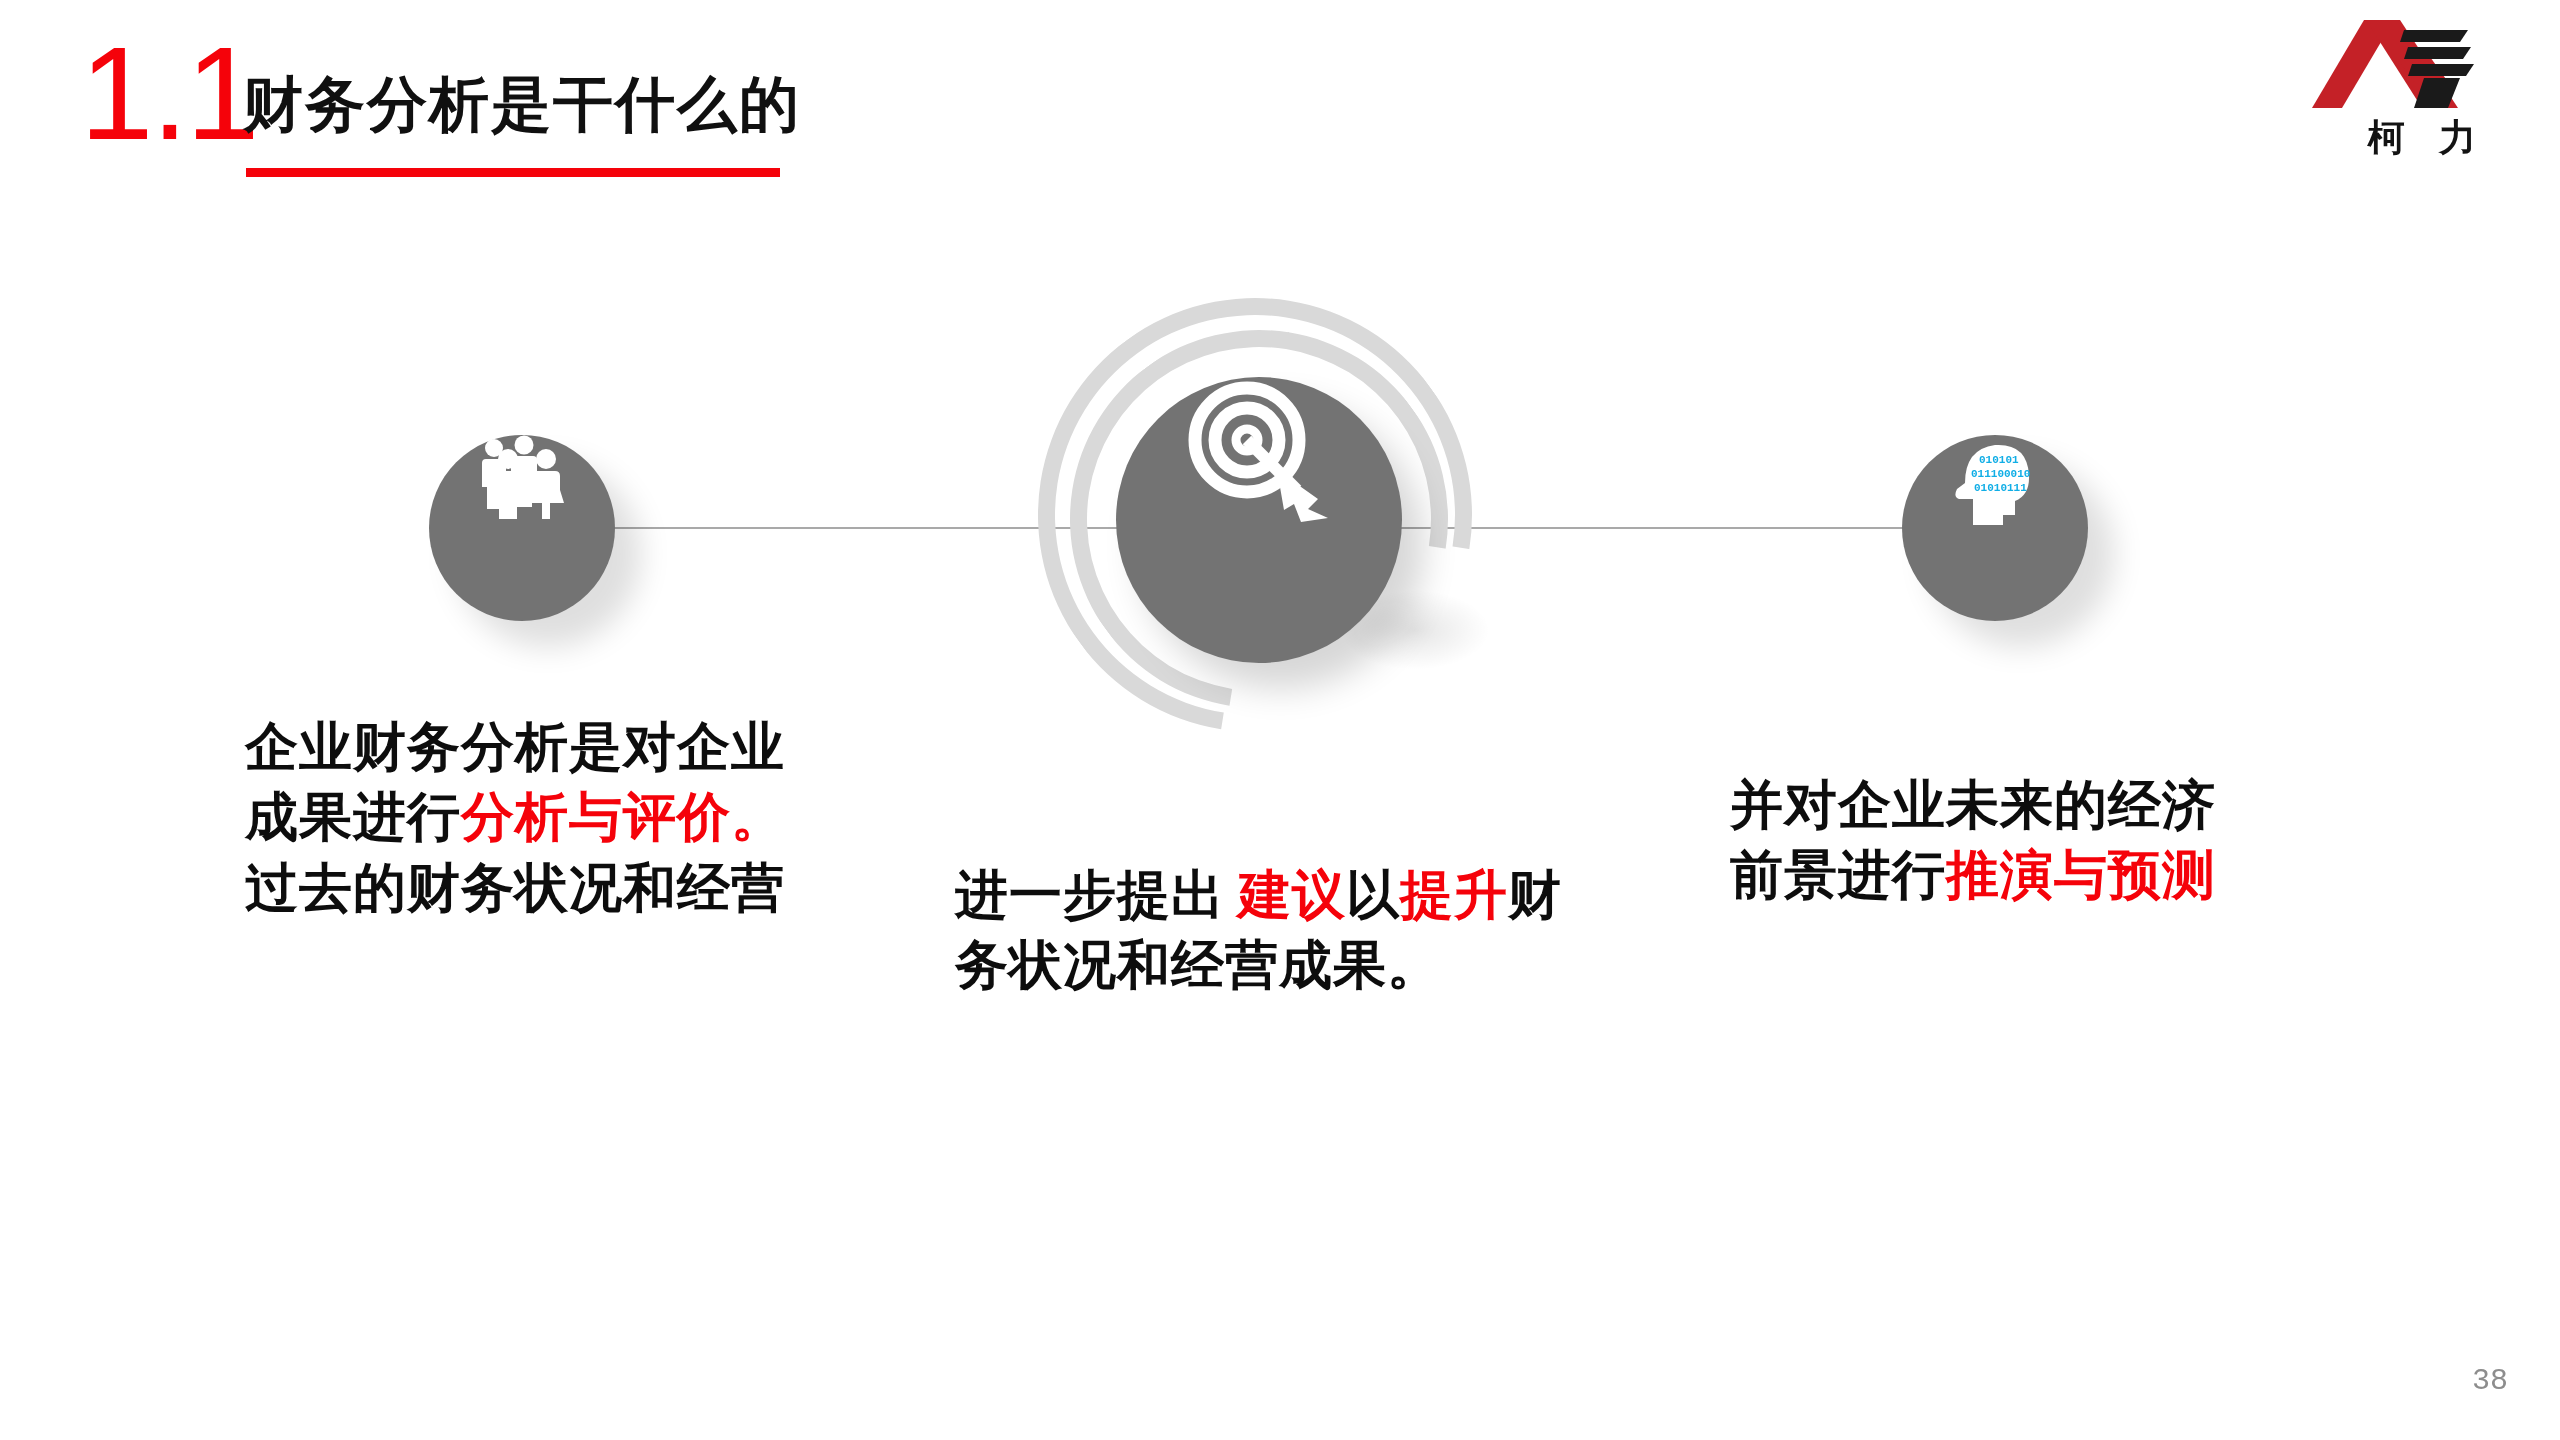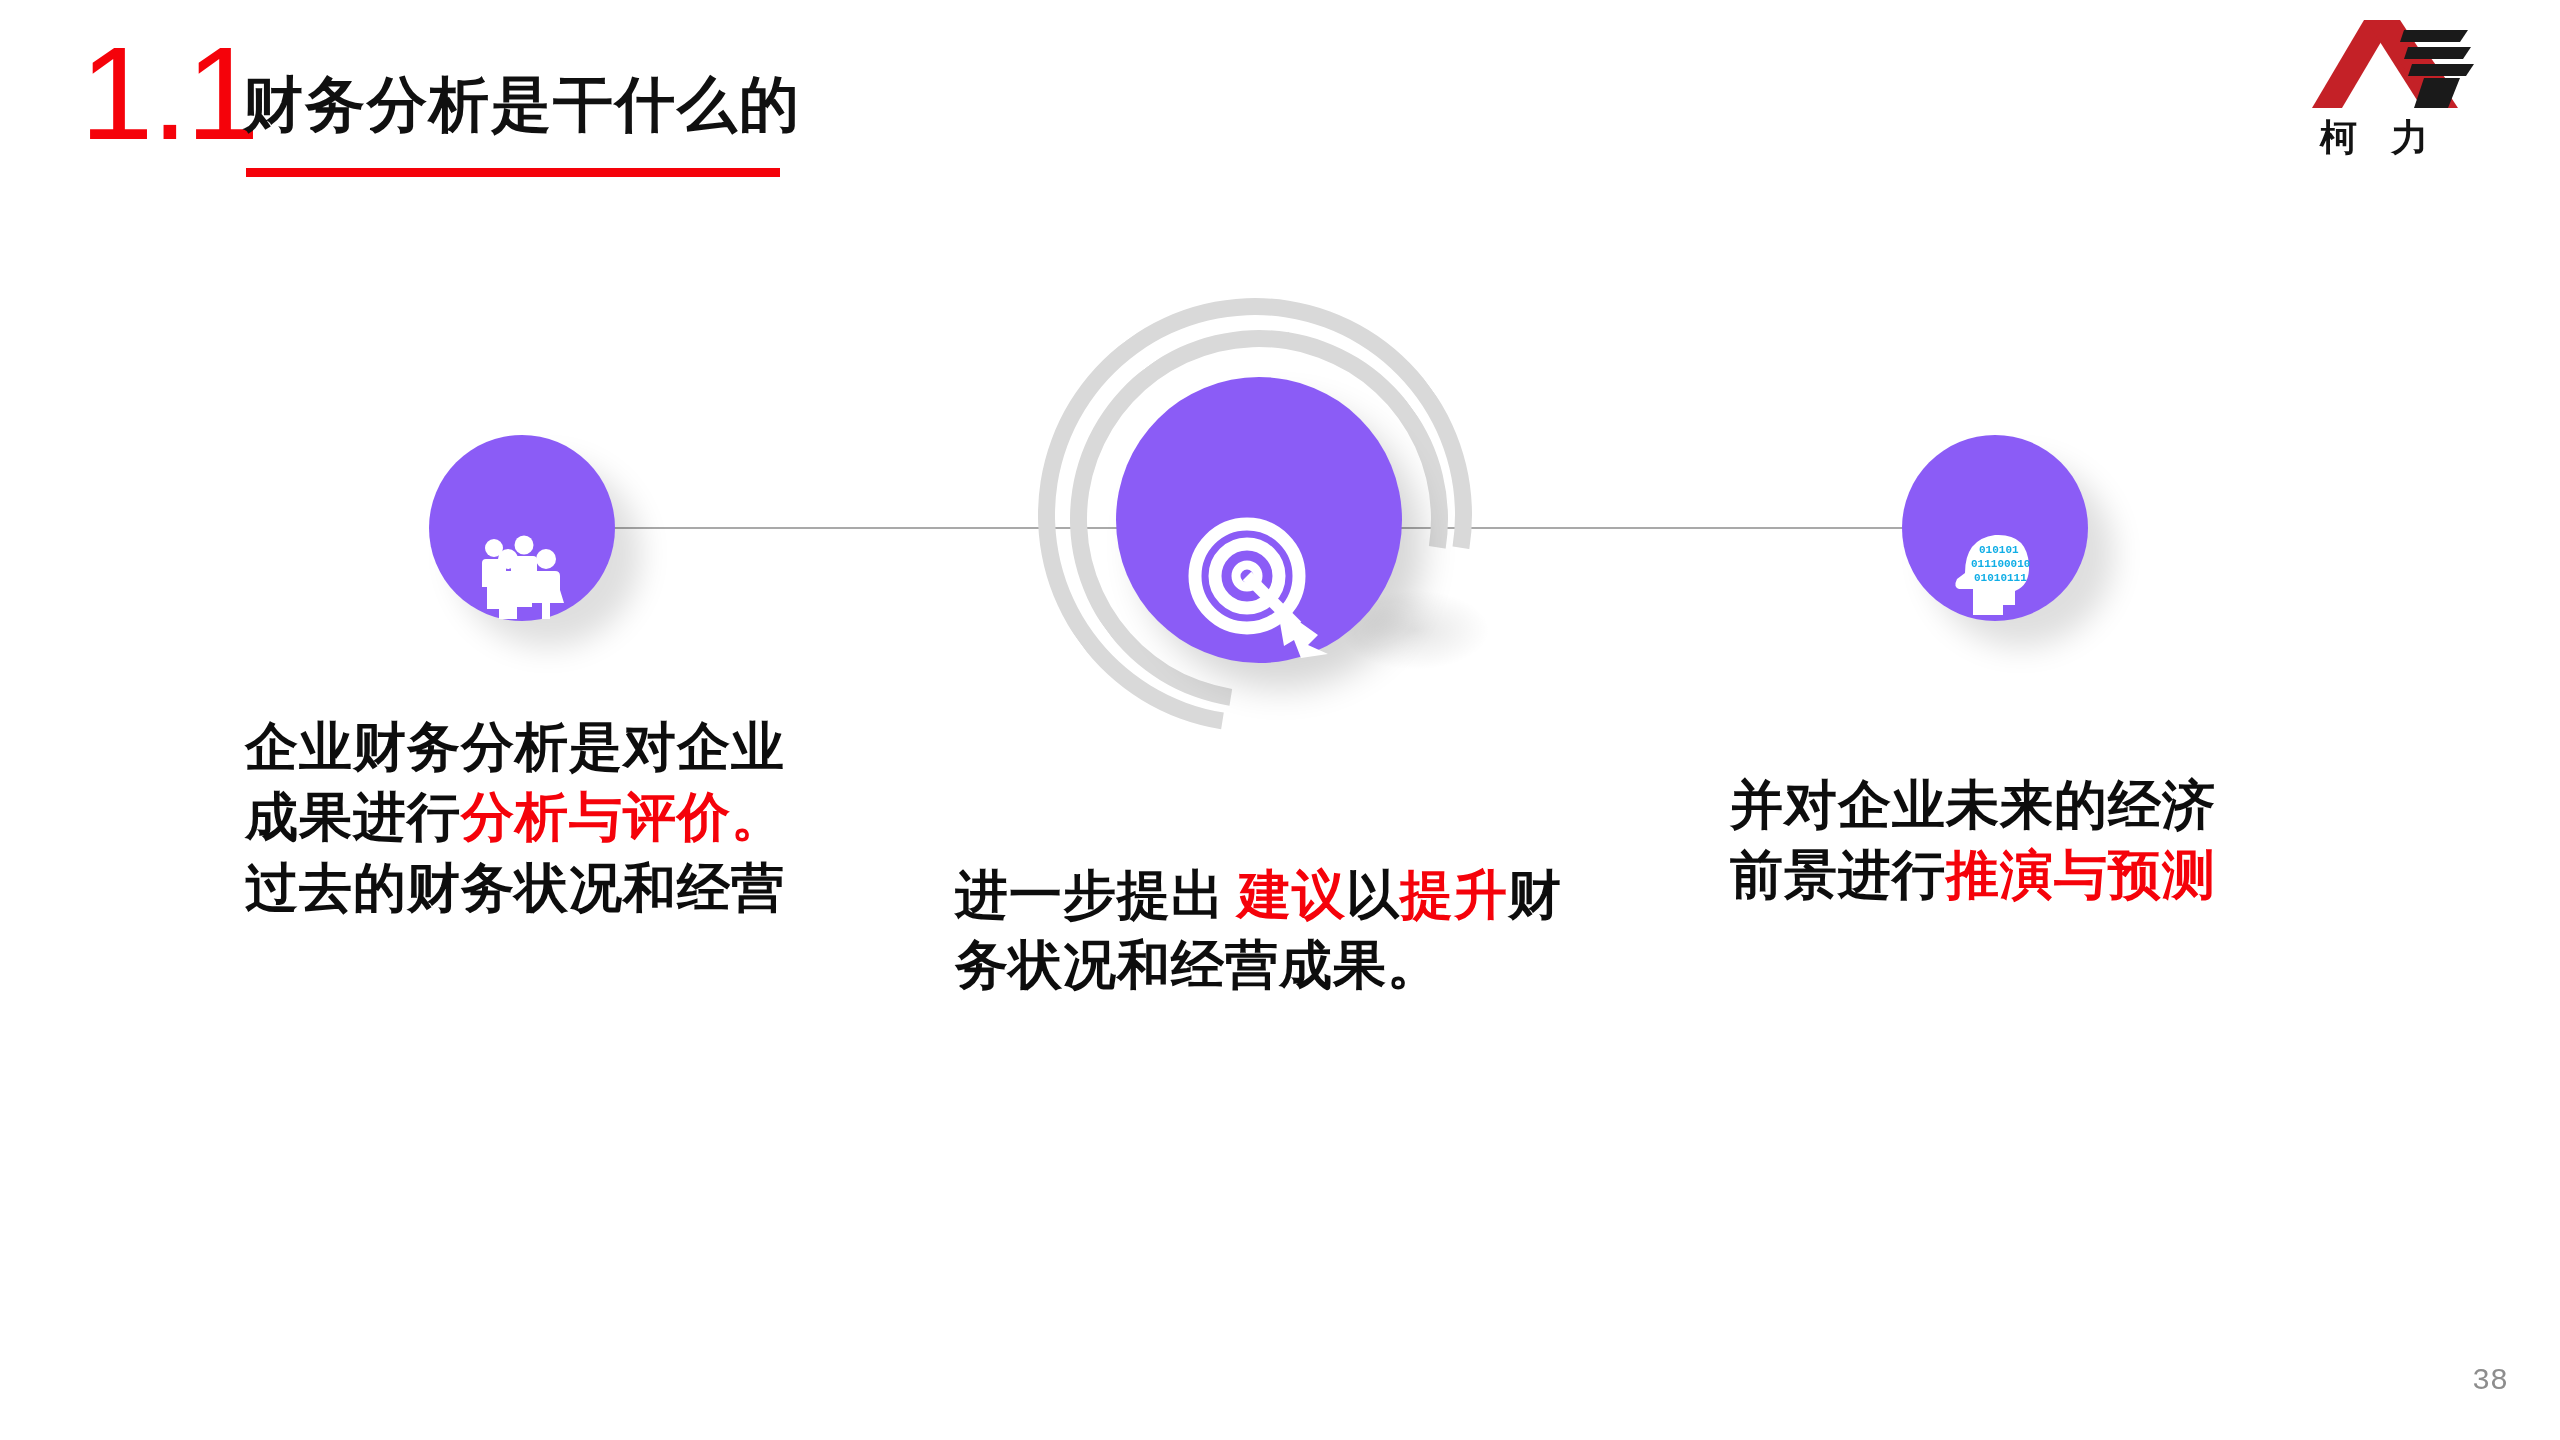--- a/index.html
+++ b/index.html
@@ -67,21 +67,21 @@
   #logo-mark {
     position: absolute;
     left: 0; top: 0;
     width: 180px; height: 104px;
   }
   #logo-word {
     position: absolute;
     left: 0;
     top: 104px;
     width: 180px;
-    text-align: left;
+    text-align: right;
     font-size: 37px;
     font-weight: bold;
     color: #131313;
     letter-spacing: 12px;
     text-indent: 12px;
     line-height: 1.1;
     font-family: "Liberation Sans", "DejaVu Sans", sans-serif;
   }
 
   
@@ -97,23 +97,23 @@
     left: 522px;
     top: 277px;
     width: 1473px;
     height: 2px;
     background: #a9a9a9;
   }
 
   .node {
     position: absolute;
     border-radius: 50%;
-    background: #8b5cf6;
+    background: #737373;
     display: flex;
-    align-items: flex-end;
+    align-items: flex-start;
     justify-content: center;
   }
   .node.small {
     width: 186px;
     height: 186px;
     box-shadow: 26px 26px 30px rgba(0,0,0,0.13);
   }
   #node-left  { left: 429px; top: 185px; }
   #node-right { left: 1902px; top: 185px; }
 

